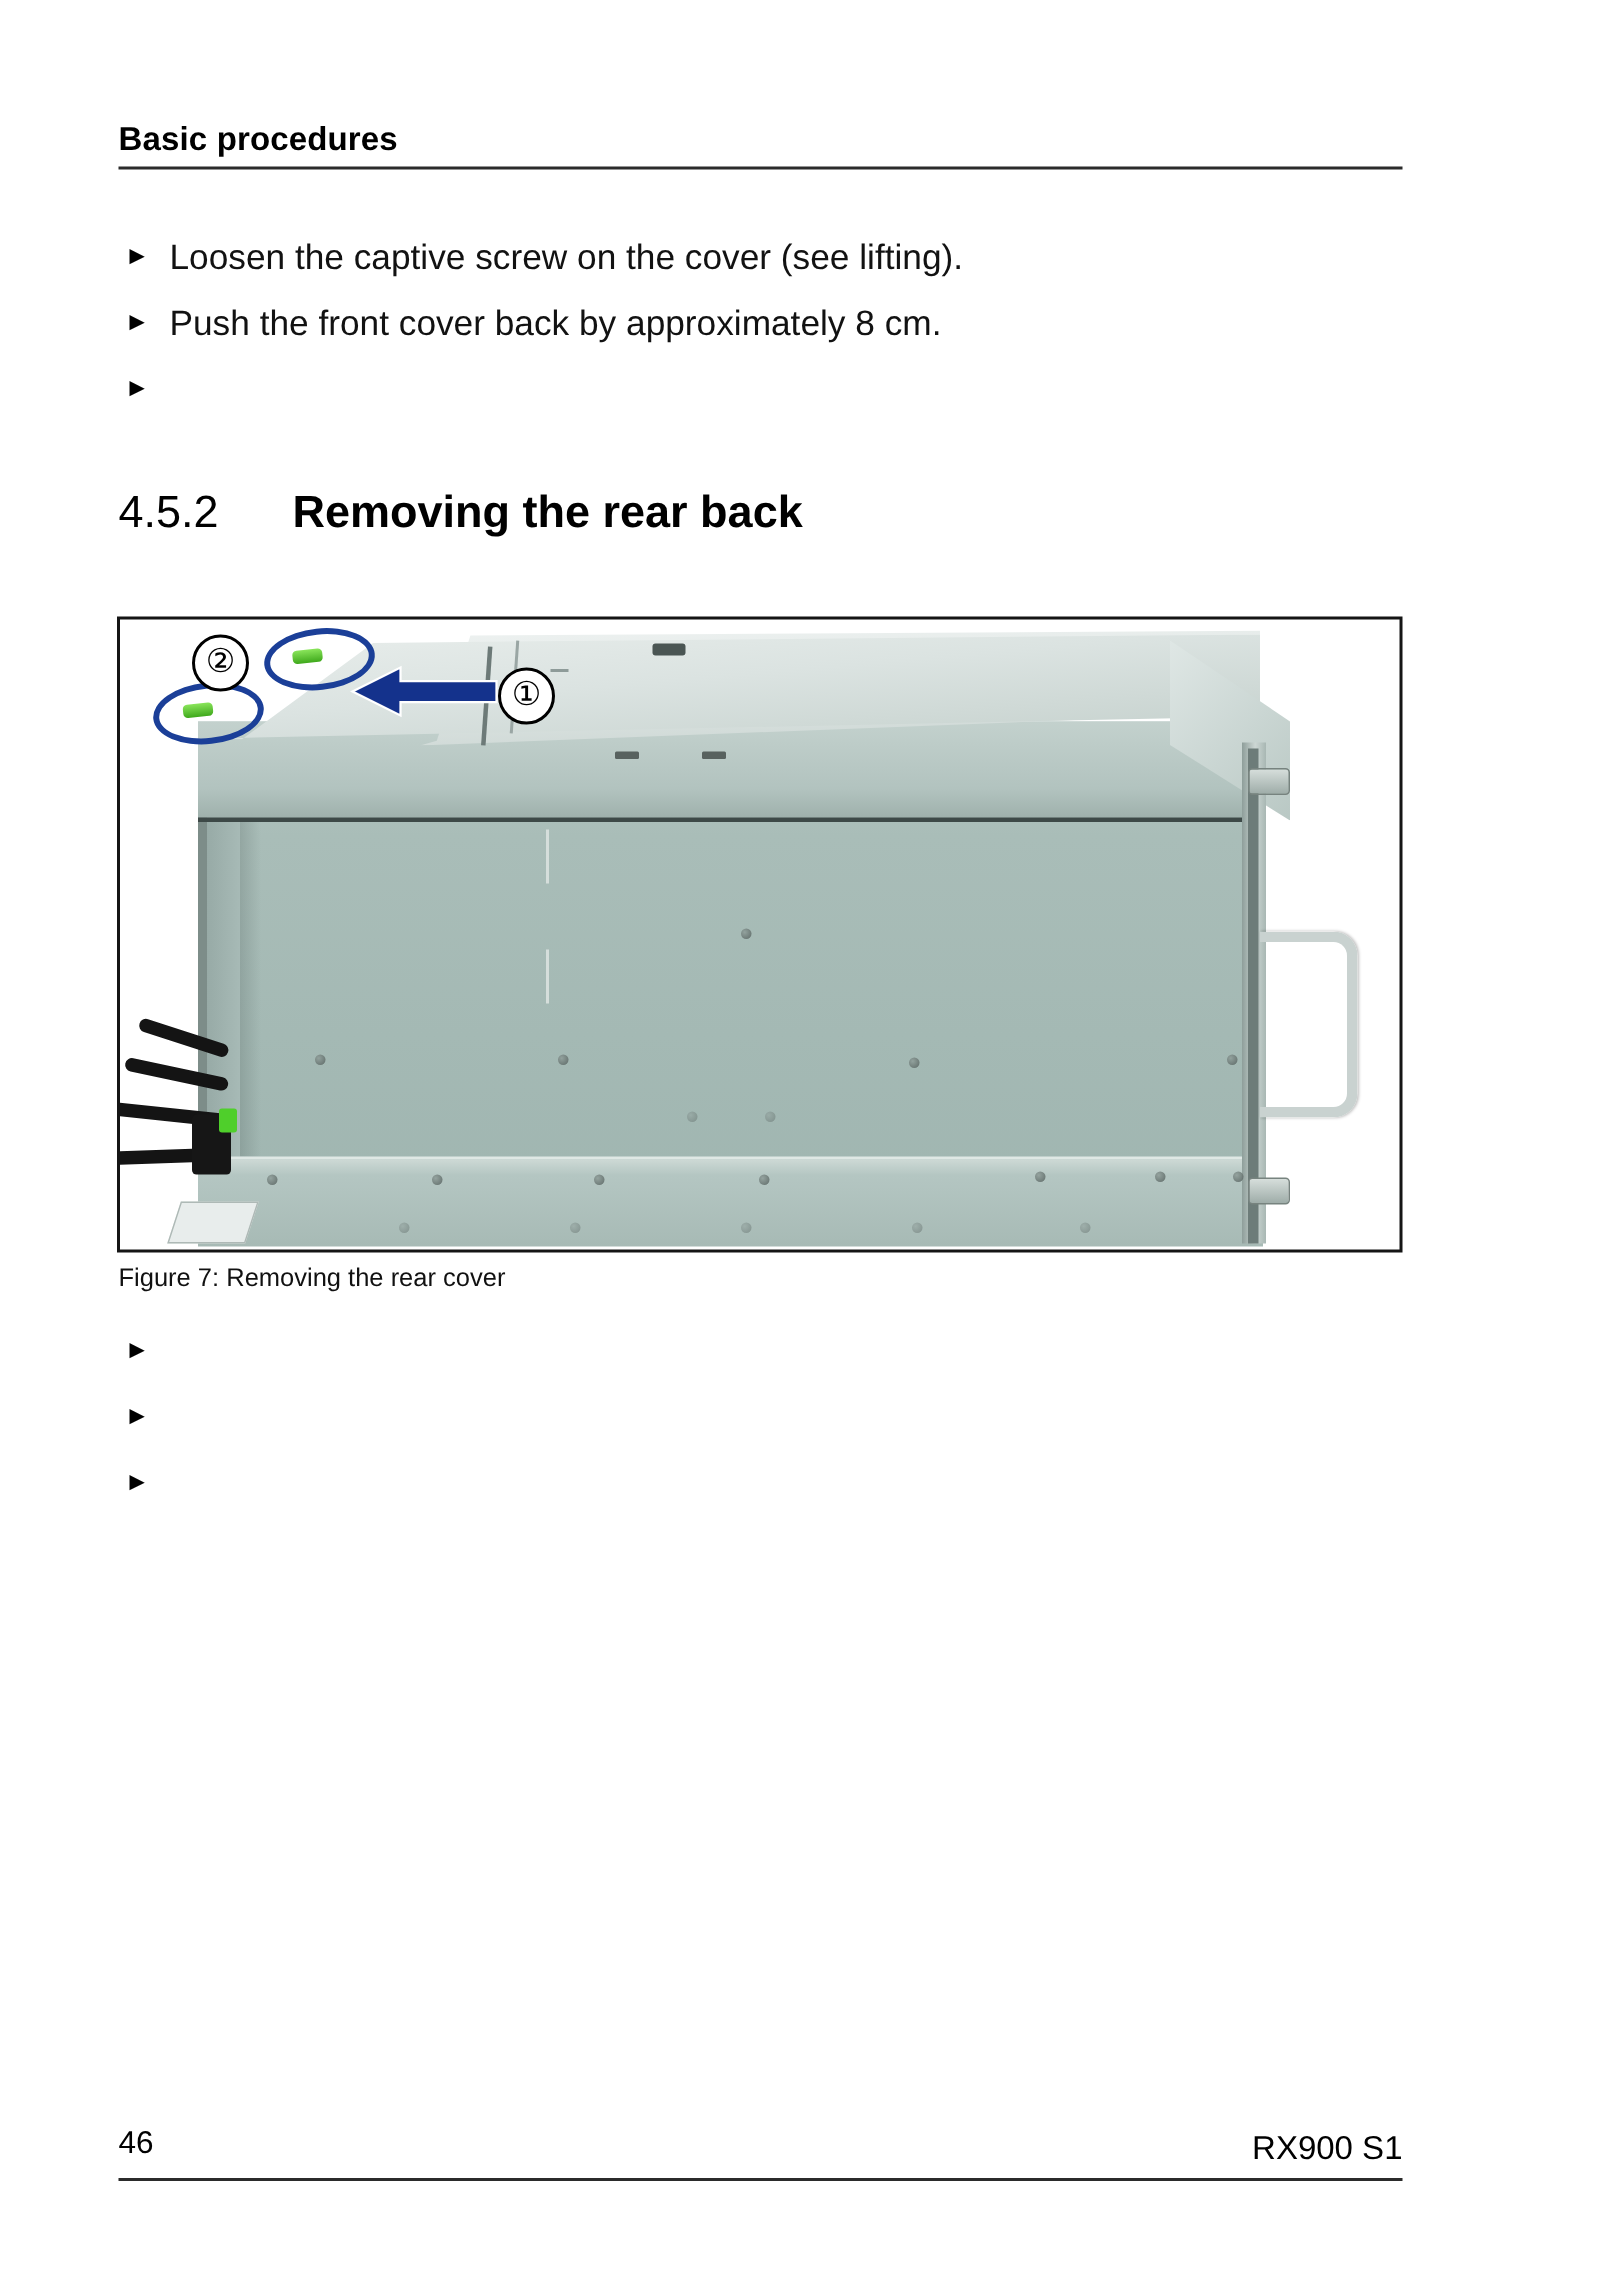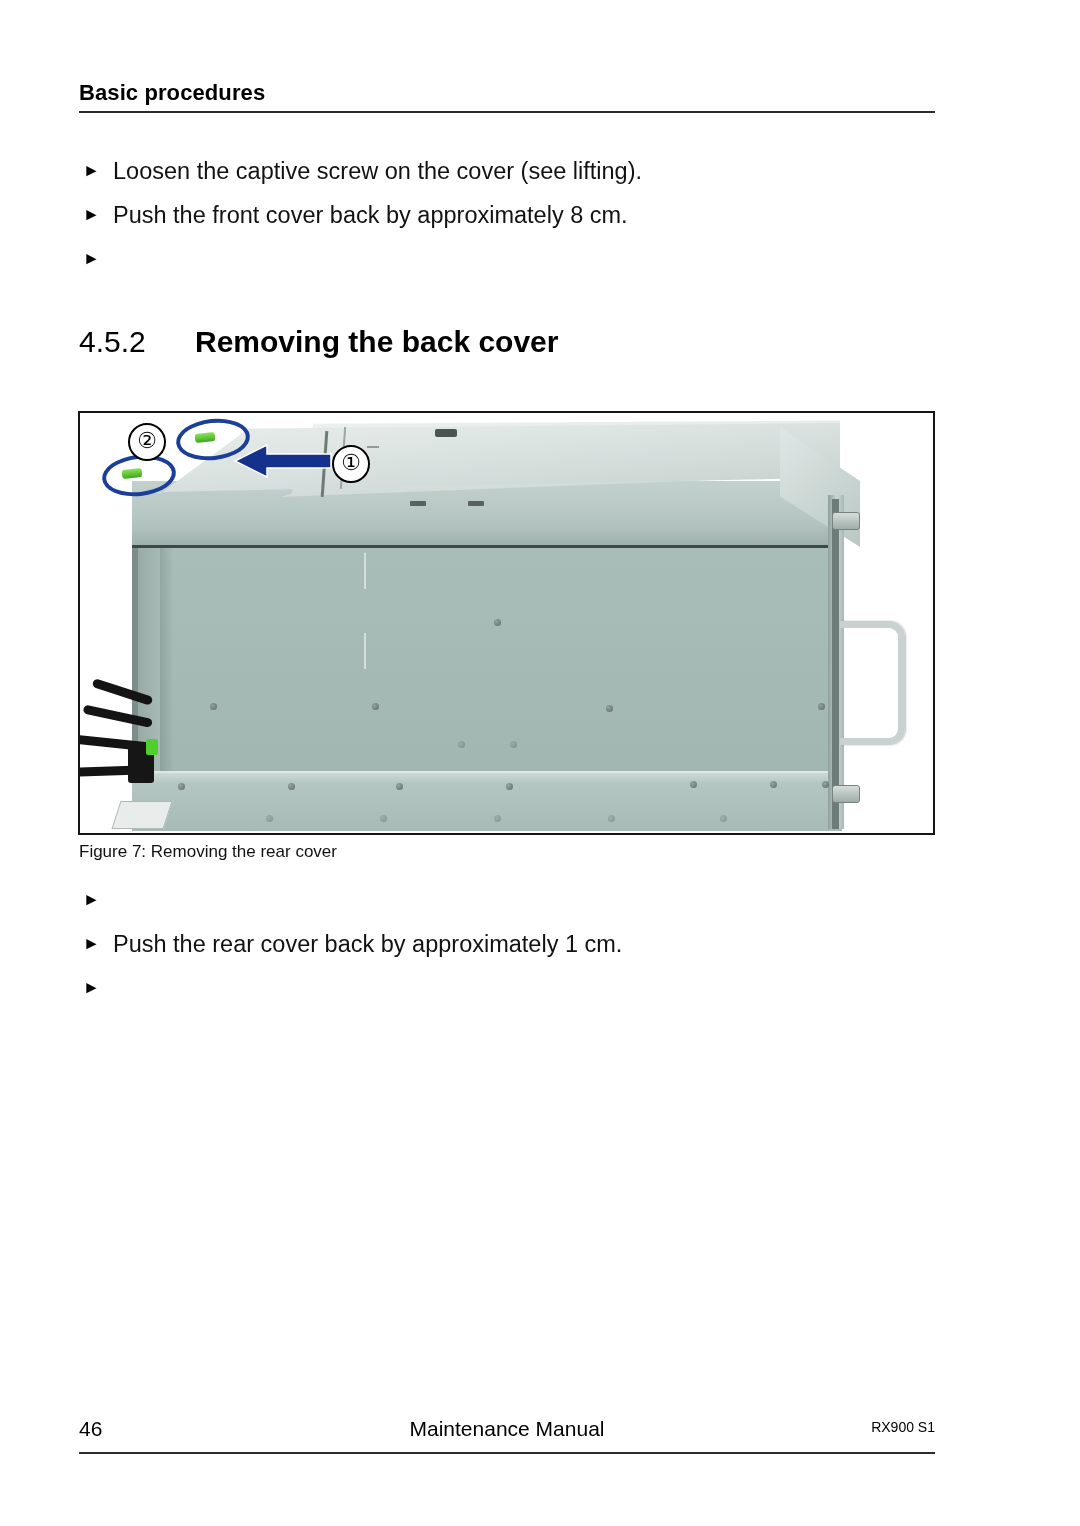--- a/index.html
+++ b/index.html
@@ -427,21 +427,21 @@
     left: 0;
     top: 0;
     width: 856px;
     text-align: center;
     font-size: 21px;
   }
   .footer-right {
     position: absolute;
     right: 0;
     top: 2px;
-    font-size: 14px;
+    font-size: 22px;
   }
 </style>
 </head>
 <body>
 
 <div class="page">
 
   <div class="header-title">Basic procedures</div>
   <div class="header-rule"></div>
 
@@ -454,21 +454,21 @@
       <span class="bullet-marker">►</span>
       <span class="bullet-text">Push the front cover back by approximately 8 cm.</span>
     </div>
     <div class="bullet-row">
       <span class="bullet-marker">►</span>
     </div>
   </div>
 
   <div class="section-heading">
     <span class="section-number">4.5.2</span>
-    <span class="section-title">Removing the back cover</span>
+    <span class="section-title">Removing the rear back</span>
   </div>
 
   <div class="figure-frame">
     <div class="figure-photo">
 
       <div class="chassis-body"></div>
       <div class="left-inset"></div>
       <div class="left-inset-dark"></div>
       <div class="body-shadow-left"></div>
       <div class="top-rail"></div>
@@ -542,27 +542,25 @@
   </div>
 
   <div class="figure-caption">Figure 7: Removing the rear cover</div>
 
   <div class="bullet-list list-bottom">
     <div class="bullet-row">
       <span class="bullet-marker">►</span>
     </div>
     <div class="bullet-row">
       <span class="bullet-marker">►</span>
-      <span class="bullet-text">Push the rear cover back by approximately 1 cm.</span>
     </div>
     <div class="bullet-row">
       <span class="bullet-marker">►</span>
     </div>
   </div>
 
   <div class="footer-rule"></div>
   <div class="footer">
     <span class="footer-page">46</span>
-    <span class="footer-center">Maintenance Manual</span>
     <span class="footer-right">RX900 S1</span>
   </div>
 
 </div>
 
 </body></html>

